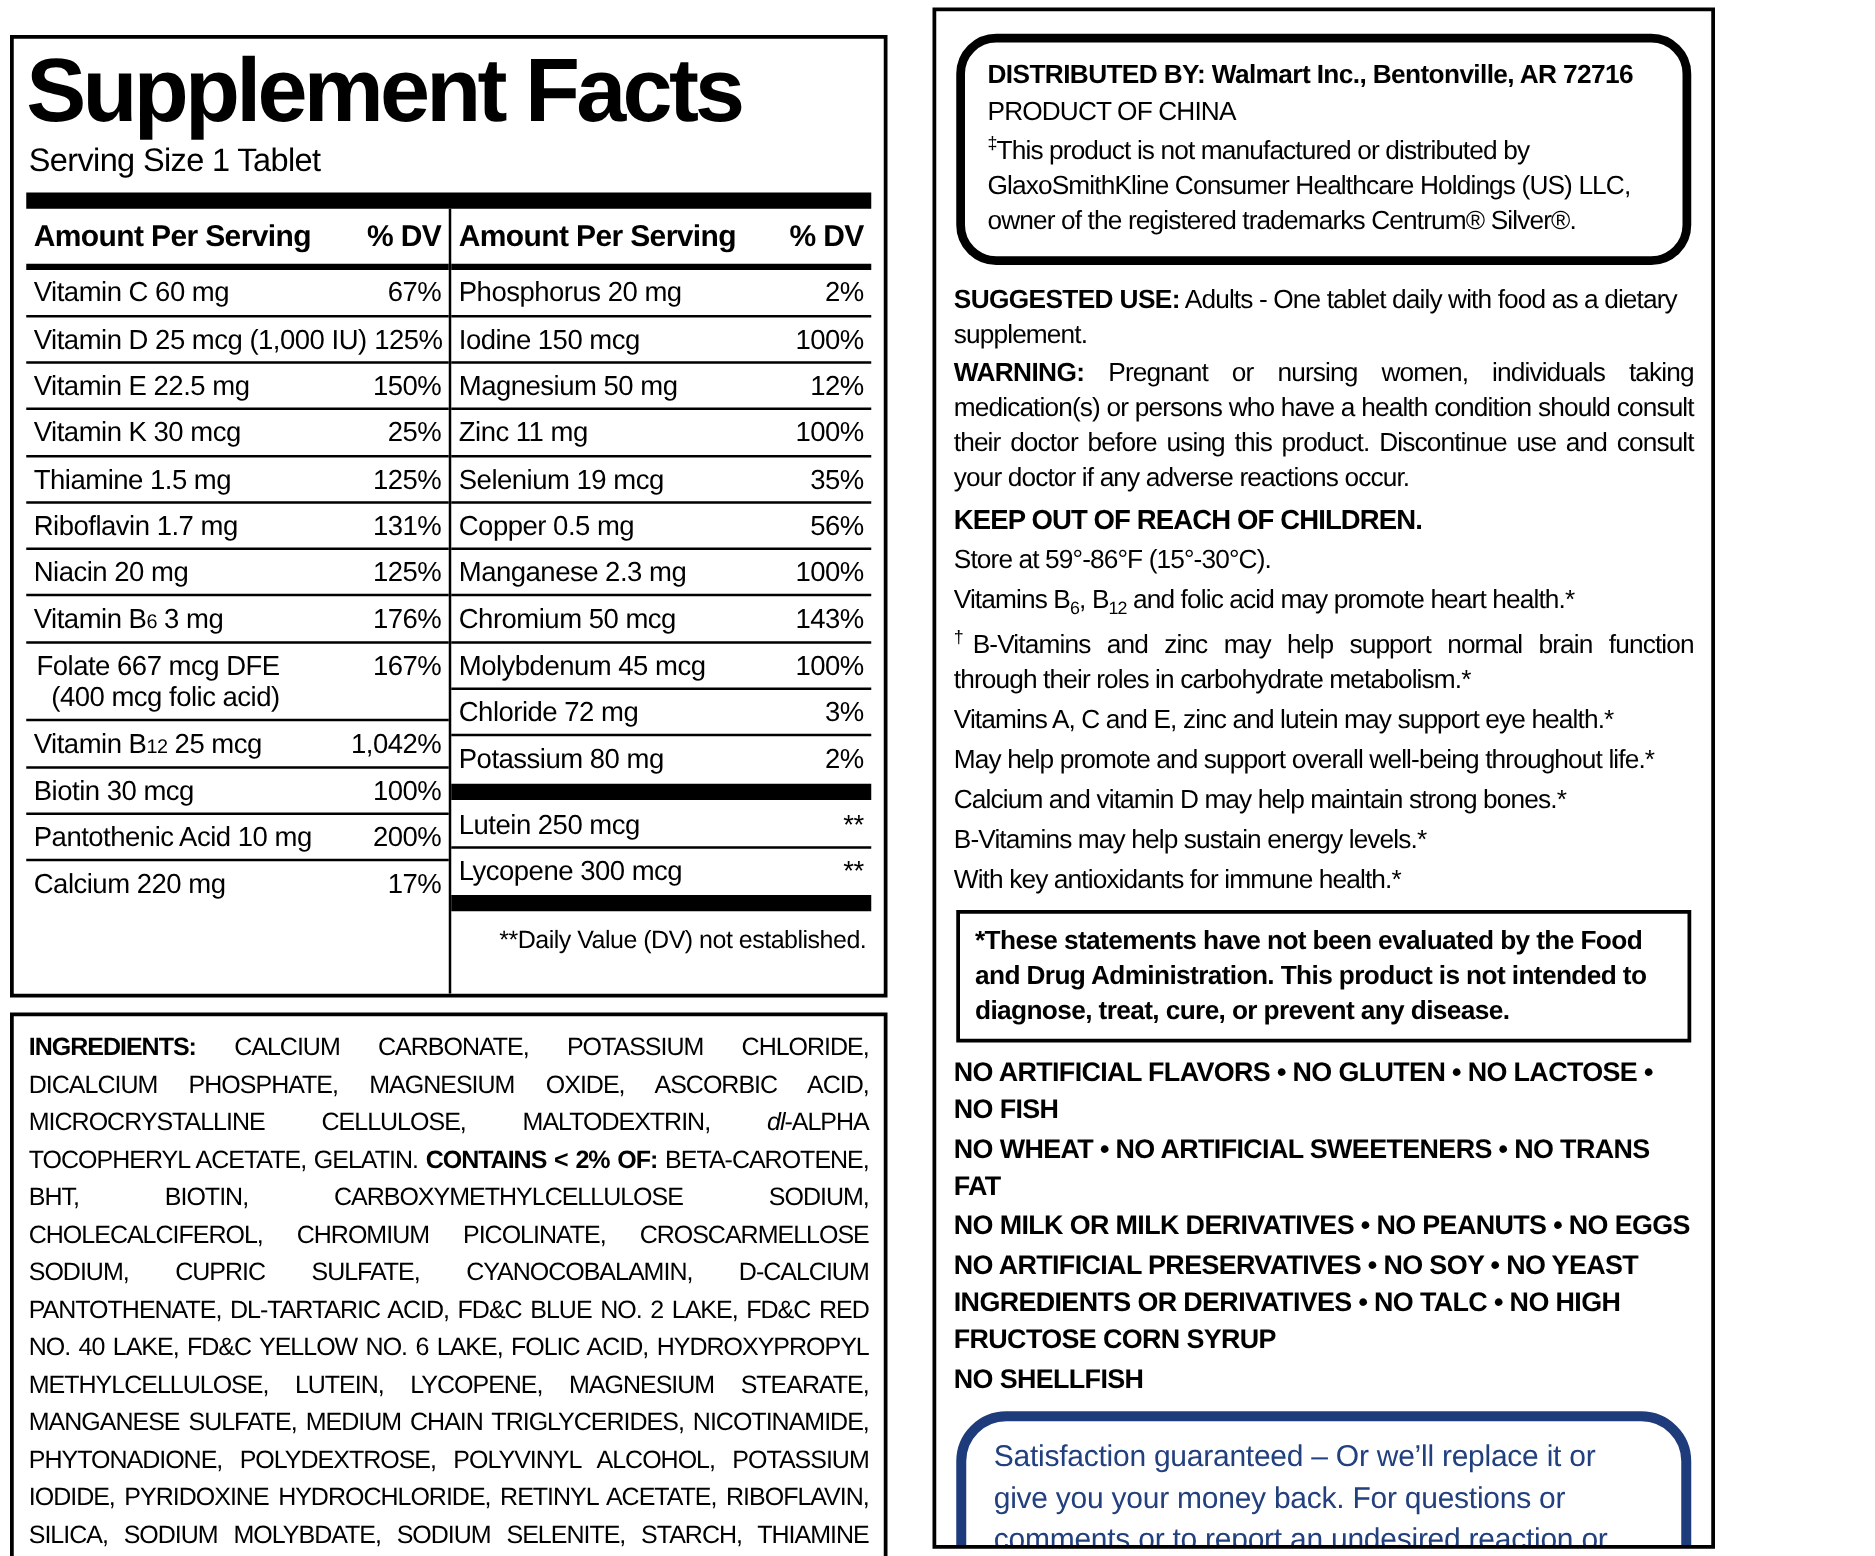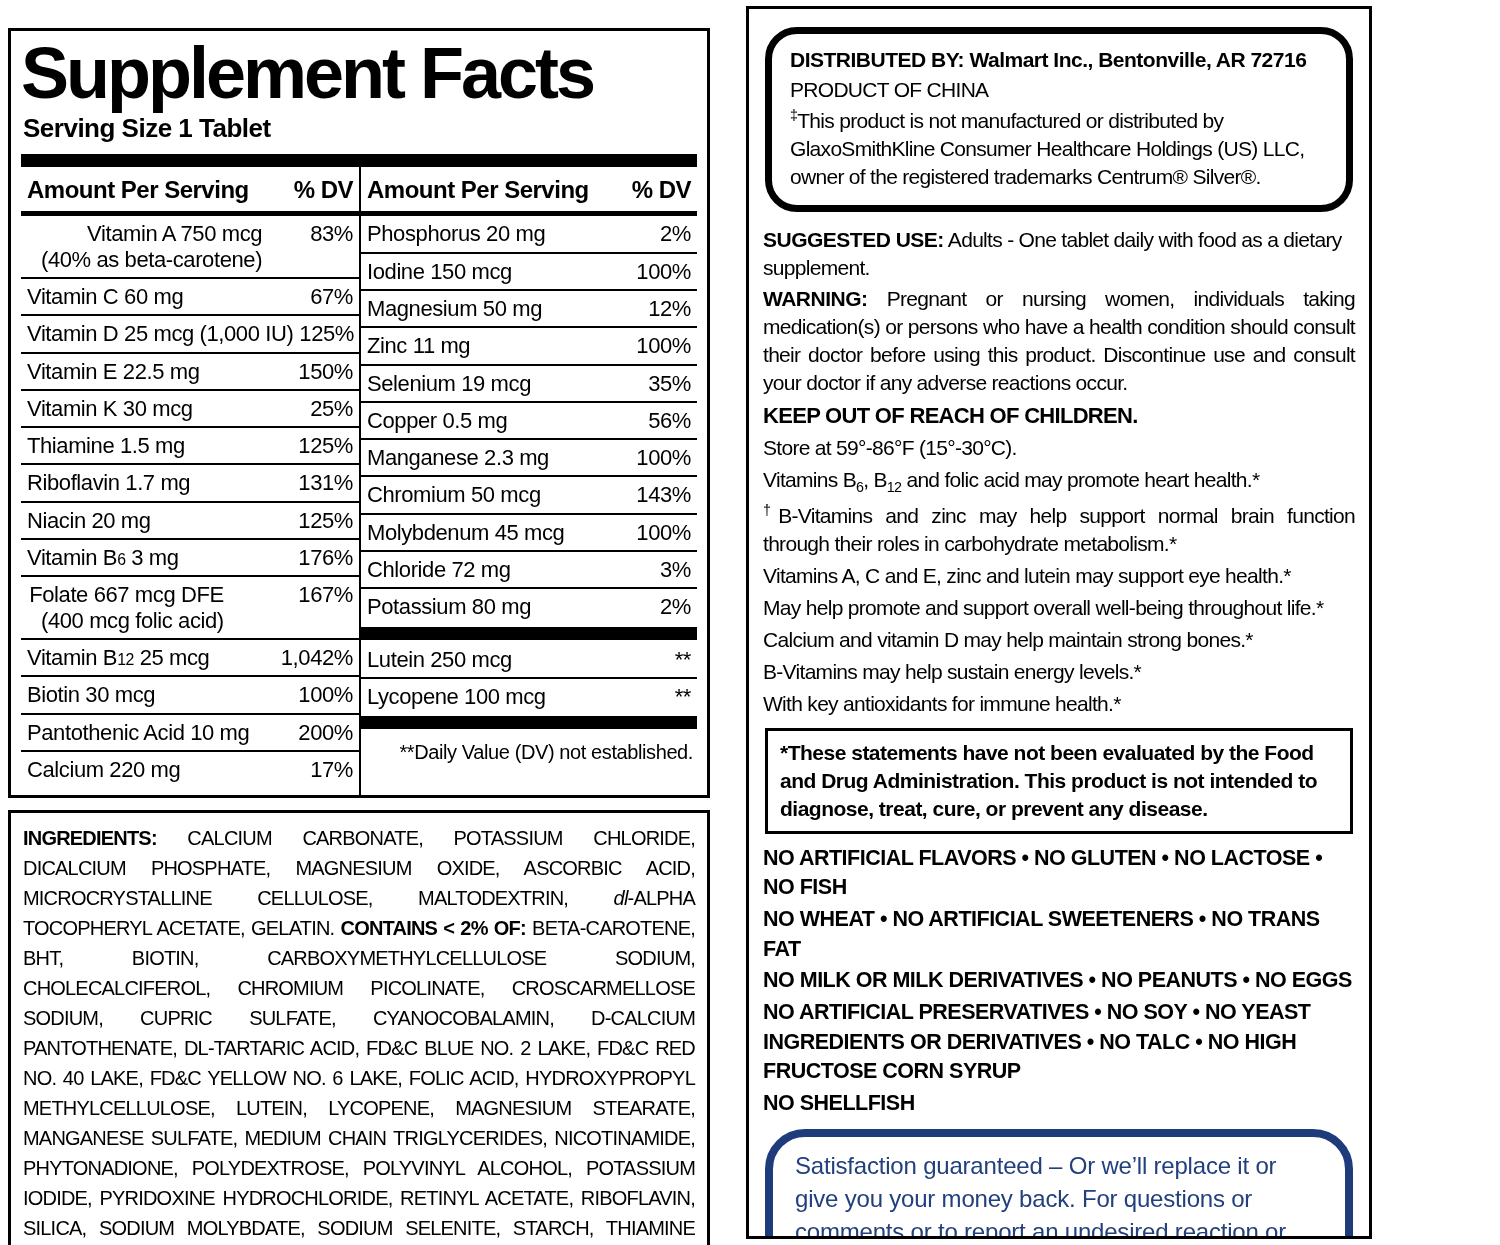--- a/index.html
+++ b/index.html
@@ -8,21 +8,21 @@
     font-family:"Liberation Sans","DejaVu Sans",sans-serif;color:#000;
     overflow:hidden;
   }
   
   .left-panel{position:absolute;left:8px;top:6px;width:702px;margin-top:22px;}
   .facts-box{
     box-sizing:border-box;border:3px solid #000;height:770px;
     padding:6px 10px 0;display:flex;flex-direction:column;overflow:hidden;
   }
   .facts-title{font-weight:bold;font-size:72px;letter-spacing:-3px;line-height:0.95;margin:2px 0 6px;white-space:nowrap;}
-  .serving{font-size:26px;letter-spacing:-0.5px;margin:0 0 10px 2px;font-weight:bold;}
+  .serving{font-size:26px;letter-spacing:-0.5px;margin:0 0 10px 2px;}
   .thickbar{height:13px;background:#000;flex:none;}
   .facts-table{display:flex;flex:1;align-items:stretch;min-height:0;}
   .fcol{width:50%;box-sizing:border-box;min-width:0;text-align:right;}
   .fcol.rightcol{border-left:2px solid #000;}
   .col-header{
     display:flex;justify-content:space-between;align-items:flex-end;
     font-weight:bold;font-size:24px;letter-spacing:-0.5px;
     padding:9px 6px 7px;border-bottom:5px solid #000;
   }
   .nrow{
@@ -85,24 +85,20 @@
 
     <div class="facts-table">
 
       <div class="fcol leftcol">
         <div class="col-header">
           <span>Amount Per Serving</span>
           <span>% DV</span>
         </div>
         <div class="rows">
 
-            <div class="nrow">
-              <div class="nname"><span>Vitamin A 750 mcg</span><div class="subline">(40% as beta-carotene)</div></div>
-              <div class="npct">83%</div>
-            </div>
 
             <div class="nrow">
               <div class="nname"><span>Vitamin C 60 mg</span></div>
               <div class="npct">67%</div>
             </div>
 
             <div class="nrow">
               <div class="nname"><span>Vitamin D 25 mcg (1,000 IU)</span></div>
               <div class="npct">125%</div>
             </div>
@@ -228,21 +224,21 @@
           </div>
         <div class="thickbar2"></div>
         <div class="rows">
 
             <div class="nrow">
               <div class="nname"><span>Lutein 250 mcg</span></div>
               <div class="npct">**</div>
             </div>
 
             <div class="nrow">
-              <div class="nname"><span>Lycopene 100 mcg</span></div>
+              <div class="nname"><span>Lycopene 300 mcg</span></div>
               <div class="npct">**</div>
             </div>
           </div>
         <div class="thickbar2"></div>
         <div class="footnote">**Daily Value (DV) not established.</div>
       </div>
 
     </div>
   </div>
 

